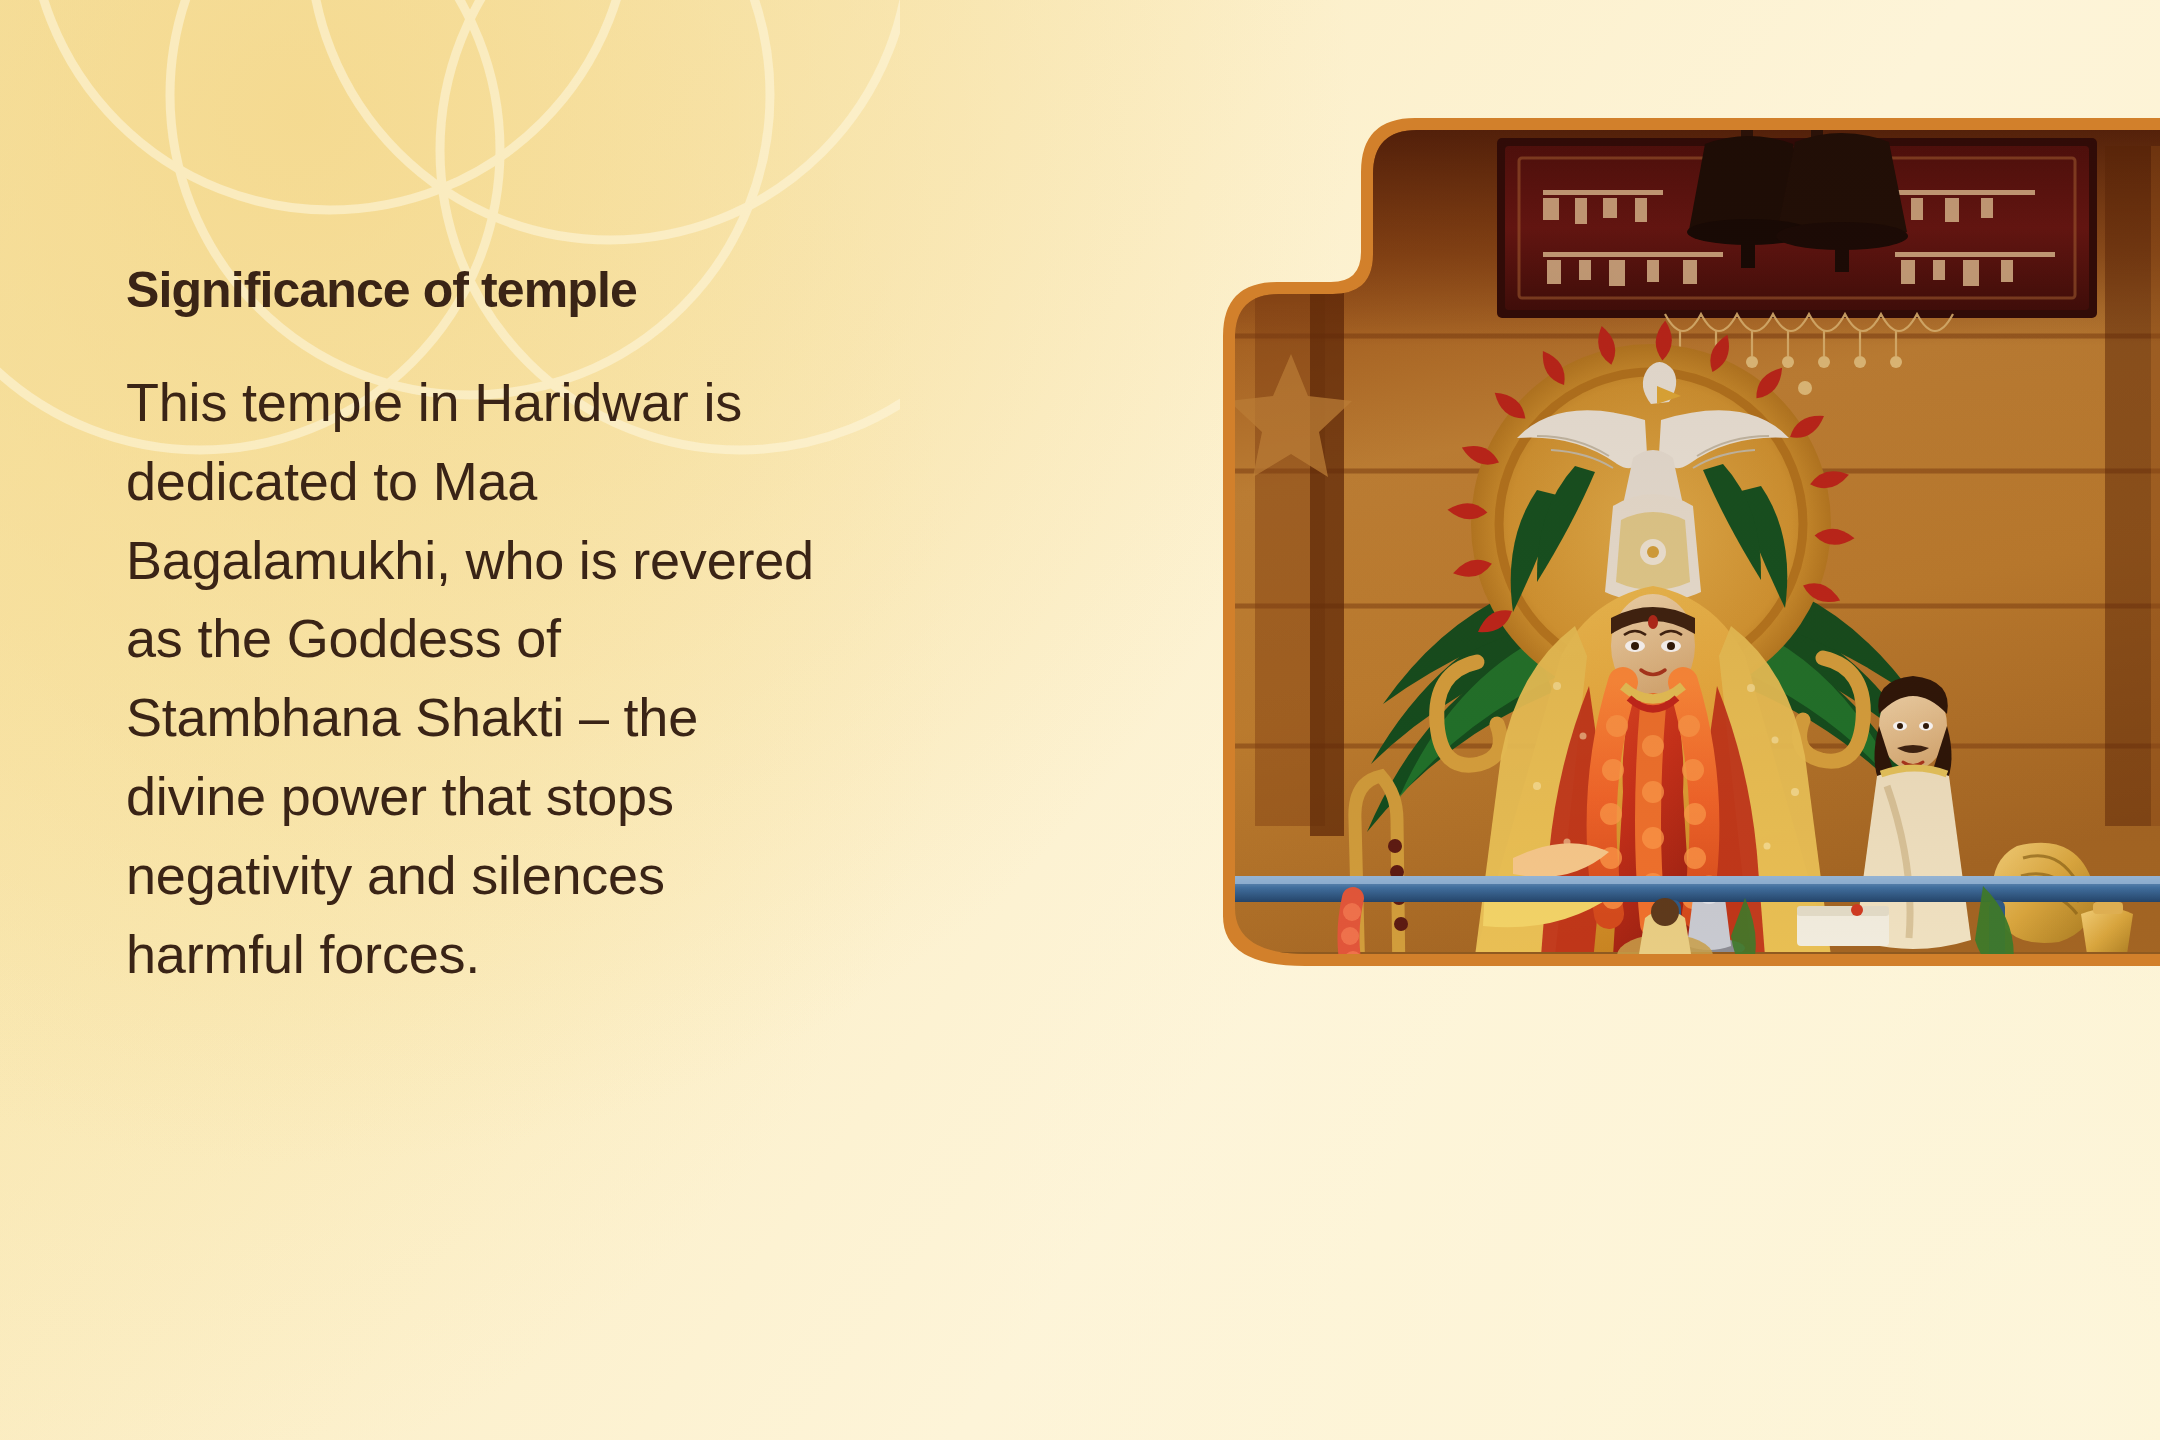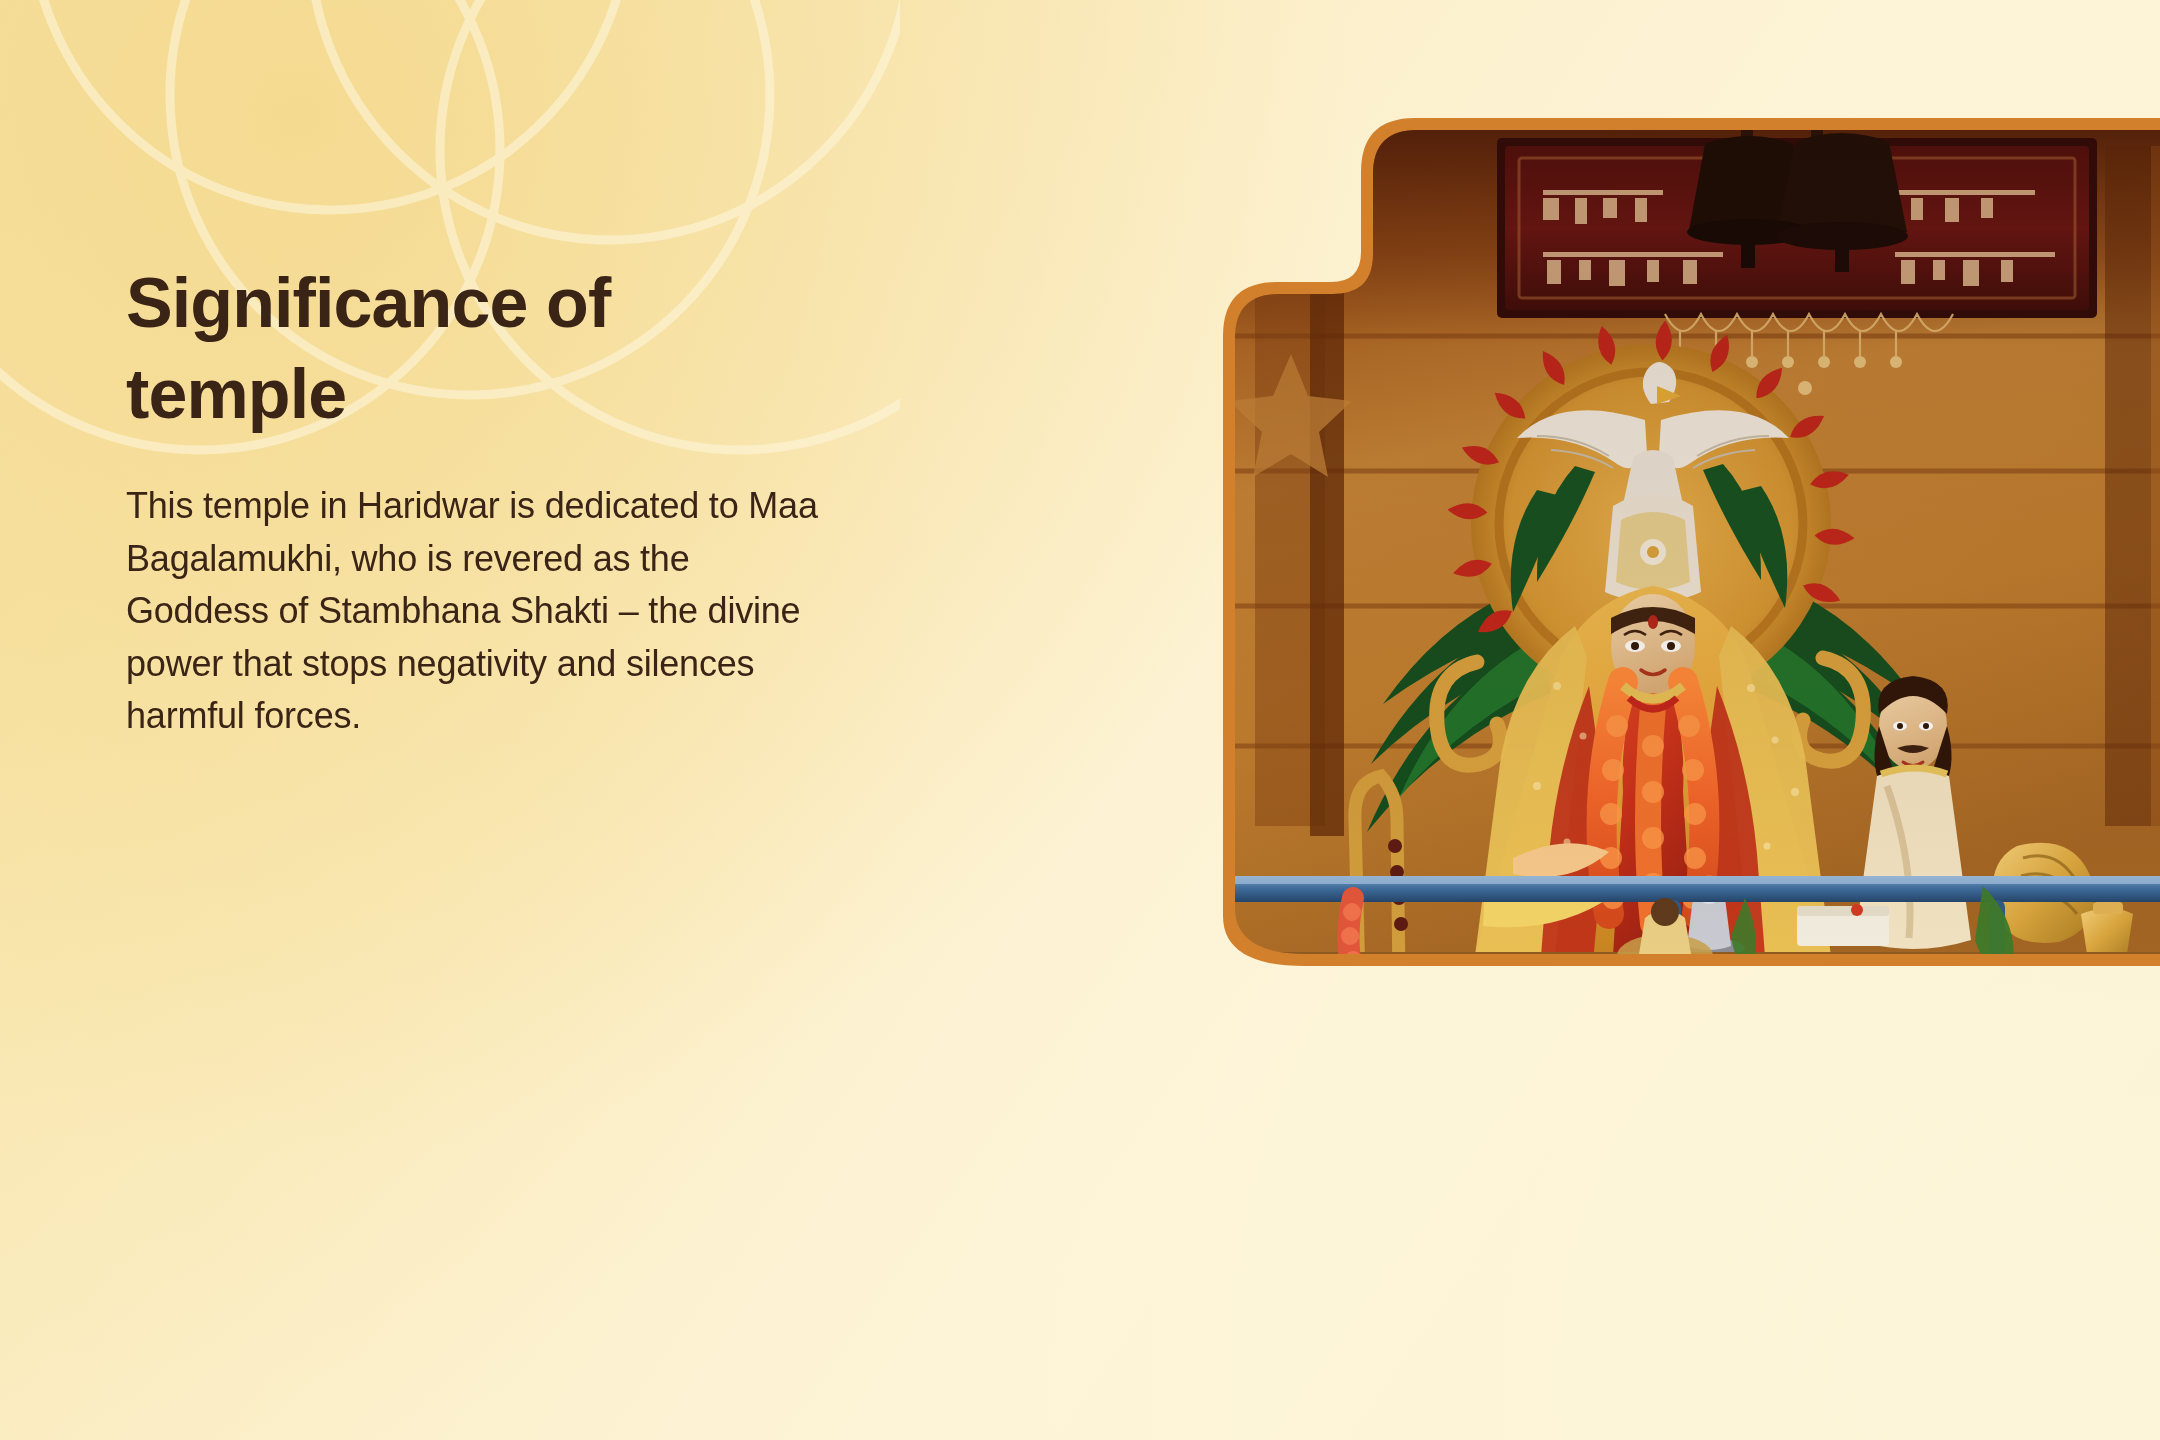--- a/index.html
+++ b/index.html
@@ -32,30 +32,30 @@
   }
   .bg-arcs{ position:absolute; left:0; top:0; width:900px; height:620px; opacity:.62; }
 
   
   .text-col{
     position:absolute;
     left:126px; top:258px;
     width:700px;
   }
   .headline{
-    font-size:70px;
+    font-size:50px;
     font-weight:700;
     line-height:1.30;
     letter-spacing:-0.9px;
     color:#3A2416;
     max-width:640px;
   }
   .body-copy{
     margin-top:40px;
-    font-size:36px;
+    font-size:54px;
     font-weight:500;
     line-height:1.46;
     letter-spacing:-0.2px;
     color:#3A2416;
     max-width:700px;
   }
 
   
   .photo-card{
     position:absolute;

